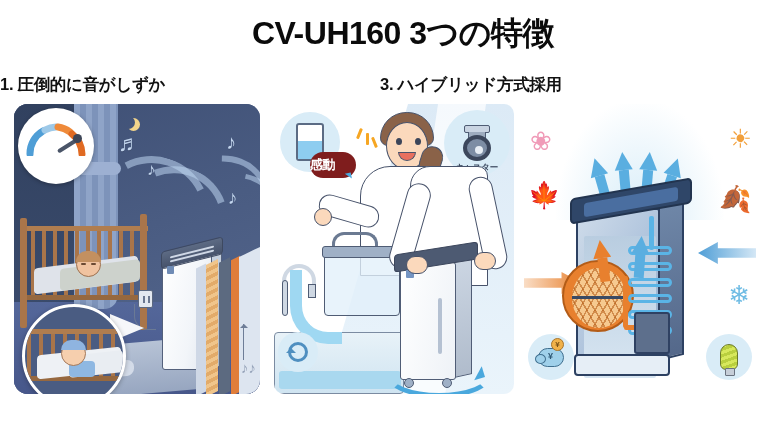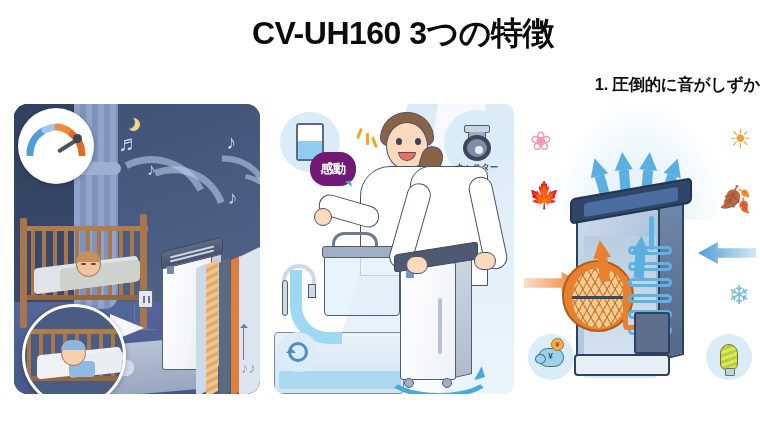--- a/index.html
+++ b/index.html
@@ -31,21 +31,21 @@
     margin-left: 23px;
   }
   .subtitles {
     position: absolute;
     top: 72px; left: 0; width: 760px;
     height: 26px;
     display: flex;
   }
   .subtitle {
     flex: 1 1 0;
-    text-align: right;
+    text-align: left;
     font-size: 16.5px;
     font-weight: 800;
     color: #111;
     line-height: 24px;
     white-space: nowrap;
     letter-spacing: -0.3px;
   }
 
   
   .panels {
@@ -265,23 +265,23 @@
   .caster-wheel { position:relative; width:34px; height:36px; }
   .caster-top { position:absolute; left:4px; top:0; width:26px; height:8px; background:#c9d4e2; border:1.5px solid #4f5c74; border-radius:2px; }
   .caster-fork { position:absolute; left:8px; top:7px; width:18px; height:8px; background:#9dabbe; border-left:1.5px solid #4f5c74; border-right:1.5px solid #4f5c74; }
   .caster-ring { position:absolute; left:3px; top:10px; width:28px; height:26px; border-radius:50%; border:4px solid #3c475c; background:#7d8da4; }
   .caster-ring:after { content:""; position:absolute; left:8px; top:7px; width:8px; height:8px; border-radius:50%; background:#e7edf4; }
   .caster-label {
     position:absolute; left:0; bottom:2px; width:100%; text-align:center;
     font-size:8.5px; font-weight:800; color:#3d4a60; letter-spacing:-0.2px;
   }
   .bubble {
-    position:absolute; left:36px; top:48px; width:46px; height:34px;
-    background:#701a75; border-radius:16px;
-    display:flex; align-items:center; justify-content:center;
+    position:absolute; left:36px; top:48px; width:46px; height:26px;
+    background:#7f1d1d; border-radius:16px;
+    display:flex; align-items:center; justify-content:flex-start;
   }
   .bubble:after {
     content:""; position:absolute; right:4px; bottom:-7px;
     border:6px solid transparent; border-top-color:#4aa8dd; border-right:0;
     transform: rotate(-12deg);
   }
   .bubble span { color:#ffffff; font-size:13px; font-weight:800; letter-spacing:-0.5px; }
   .spark { position:absolute; background:#f6a623; border-radius:1px; }
   .sp1 { left:84px; top:24px; width:2.5px; height:11px; transform:rotate(22deg); }
   .sp2 { left:92px; top:29px; width:2.5px; height:12px; transform:rotate(0deg); }
@@ -447,20 +447,21 @@
 </style>
 </head>
 <body>
 
 <div class="page">
 
   <div class="title">CV-UH160  3つの特徴</div>
 
   <div class="subtitles">
     <div class="subtitle">1. 圧倒的に音がしずか</div>
+    <div class="subtitle">3. ハイブリッド方式採用</div>
   </div>
 
   <div class="panels">
 
     <div class="panel p1">
       <div class="p1-wall"></div>
       <div class="p1-wall-left"></div>
       <div class="p1-floor"></div>
       <div class="p1-moon"></div>
       <div class="p1-star" style="left:12px;top:24px"></div>

